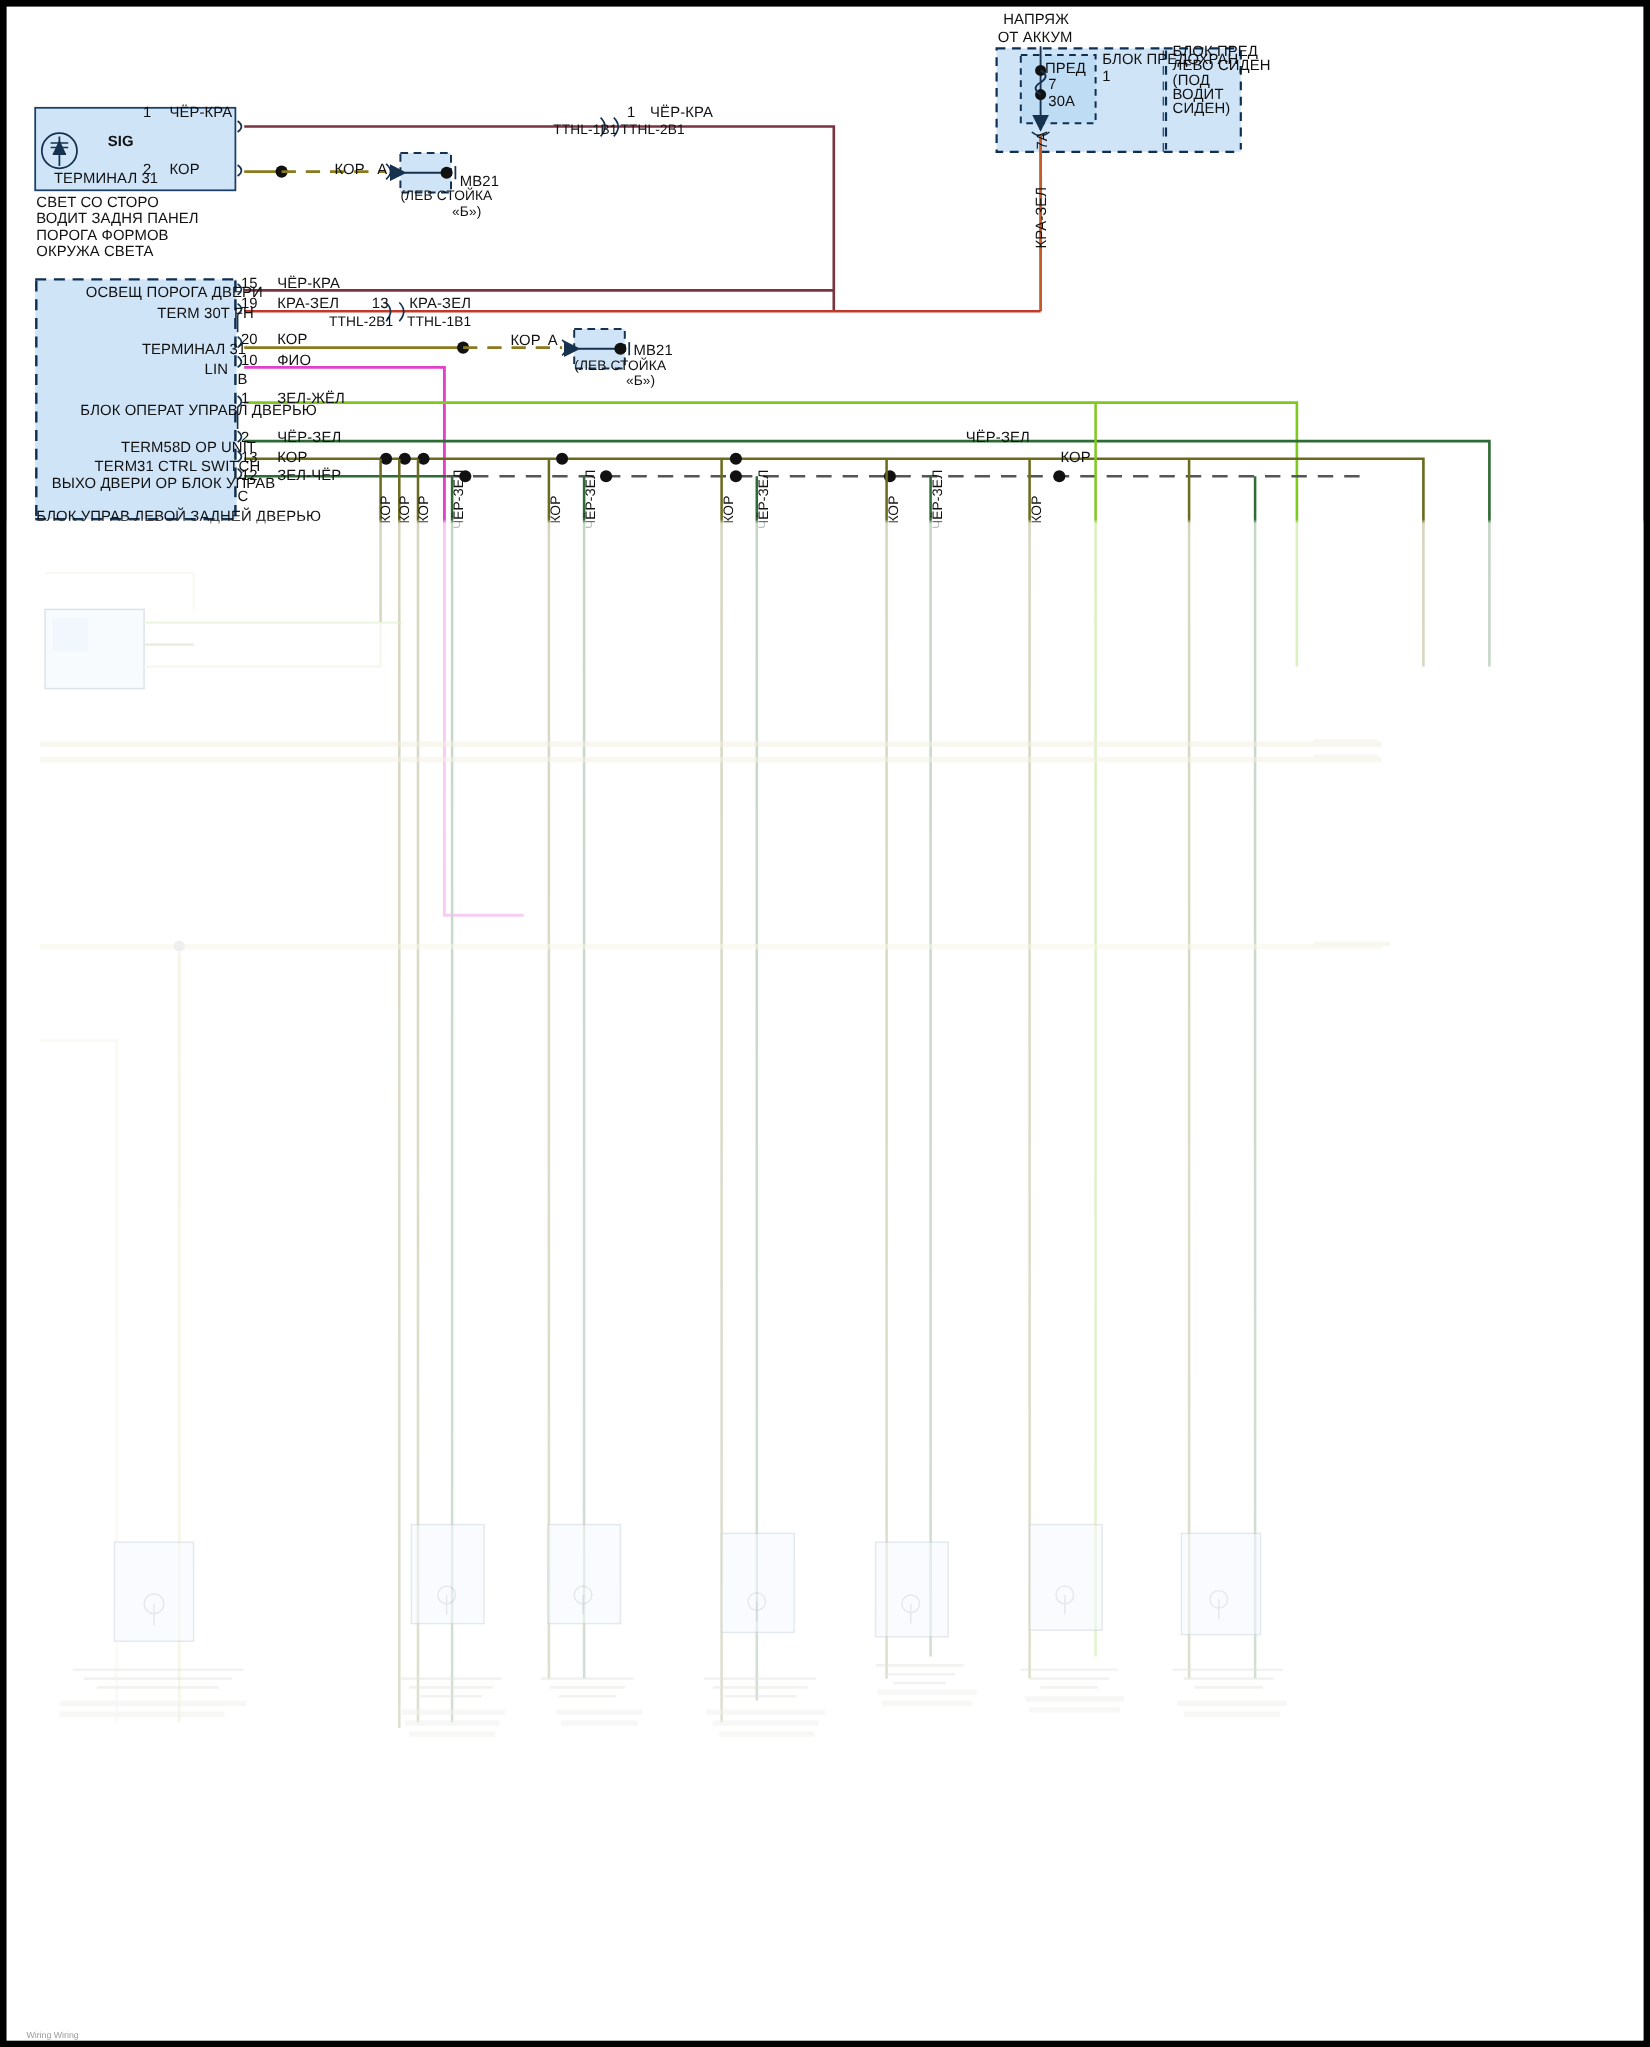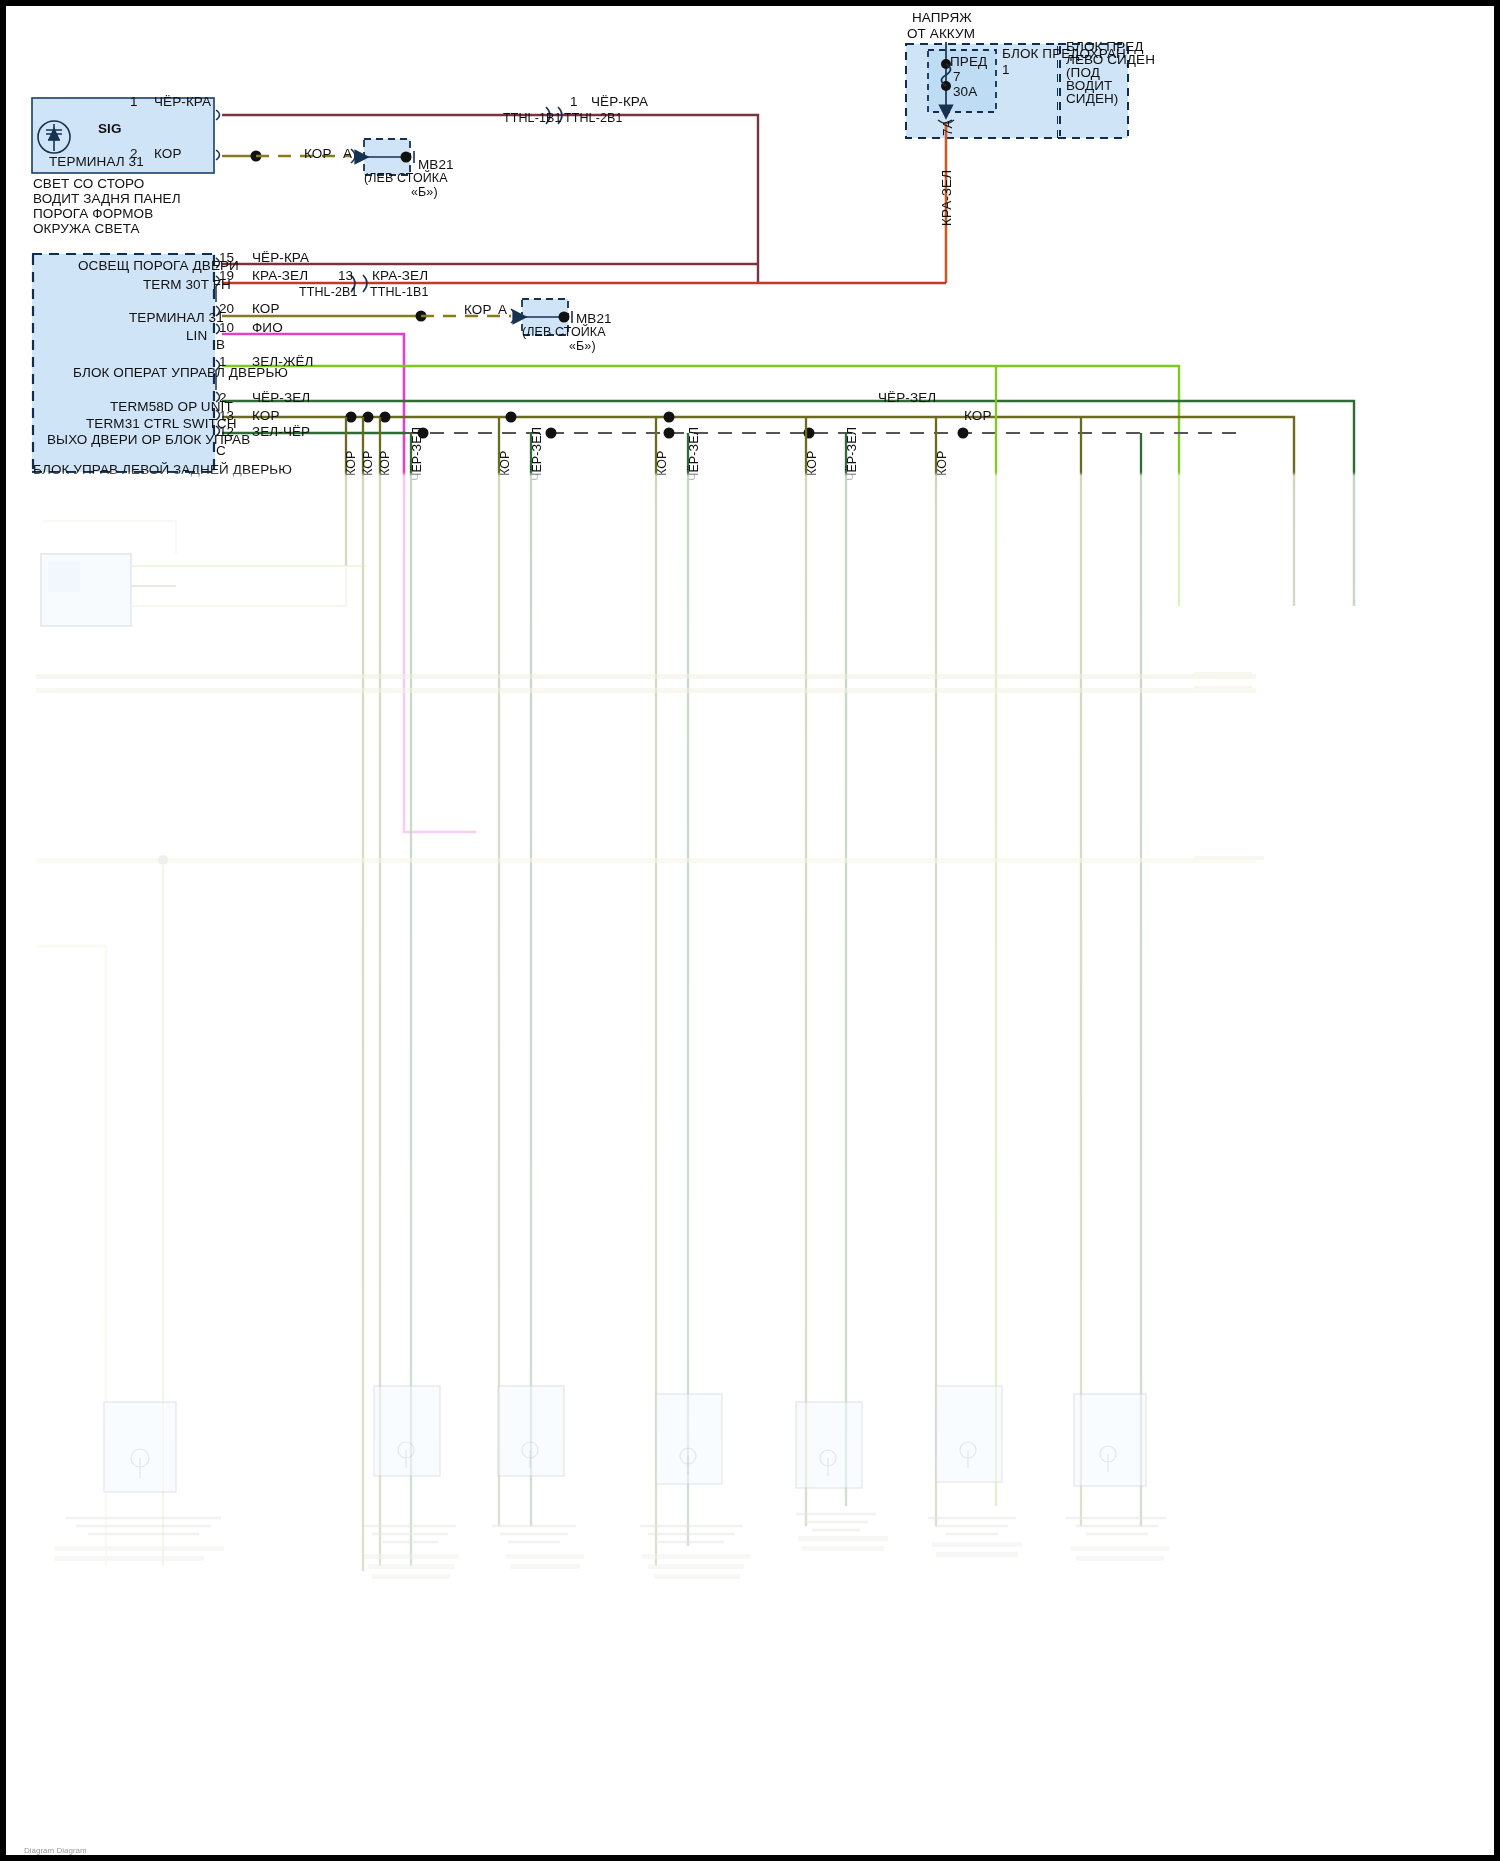--- a/index.html
+++ b/index.html
@@ -332,14 +332,14 @@
   <div class="lbl sm vert" style="left:492px;top:470px;transform:rotate(-90deg);">КОР</div>
   <div class="lbl sm vert" style="left:524px;top:475px;transform:rotate(-90deg);">ЧЁР-ЗЕЛ</div>
   <div class="lbl sm vert" style="left:649px;top:470px;transform:rotate(-90deg);">КОР</div>
   <div class="lbl sm vert" style="left:681px;top:475px;transform:rotate(-90deg);">ЧЁР-ЗЕЛ</div>
   <div class="lbl sm vert" style="left:799px;top:470px;transform:rotate(-90deg);">КОР</div>
   <div class="lbl sm vert" style="left:839px;top:475px;transform:rotate(-90deg);">ЧЁР-ЗЕЛ</div>
   <div class="lbl sm vert" style="left:929px;top:470px;transform:rotate(-90deg);">КОР</div>
 
   <div id="fadelayer"></div>
 
-  <div class="wm">Diagram Diagram</div>
+  <div class="wm">Wiring Wiring</div>
 </div>
 
 </body></html>

